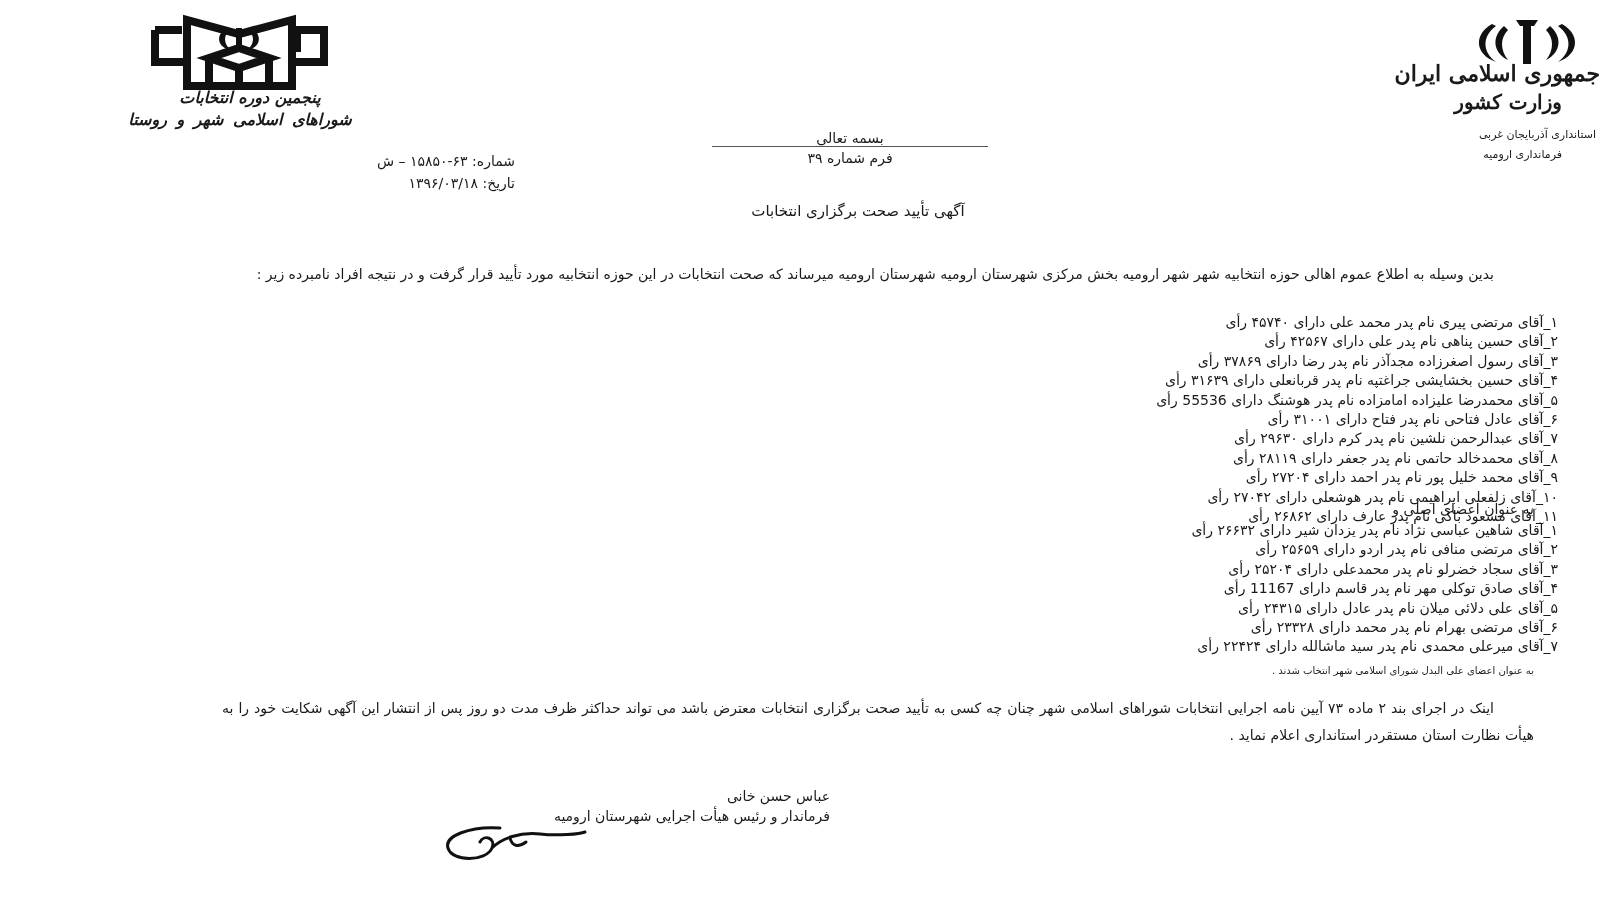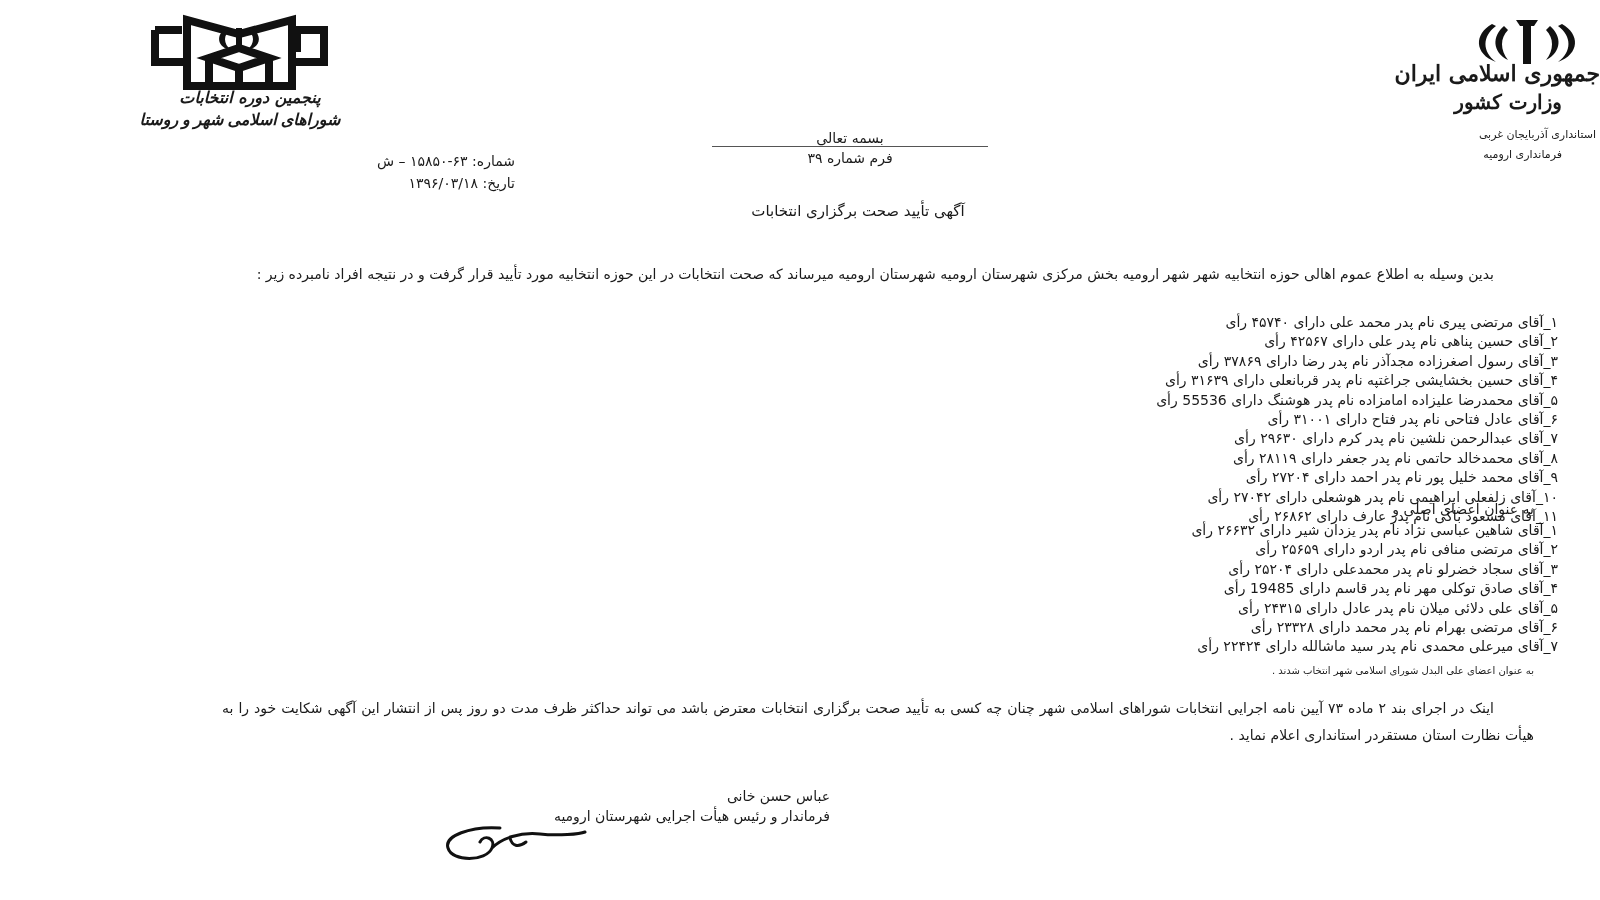--- a/index.html
+++ b/index.html
@@ -16,21 +16,21 @@
   #right-header .title2 { position:absolute; right:38px; top:82px; font-family:"DejaVu Serif", serif; font-weight:bold;
                           font-size:20px; white-space:nowrap; }
   #right-header .sub1 { position:absolute; right:4px; top:120px; font-size:11px; white-space:nowrap; }
   #right-header .sub2 { position:absolute; right:38px; top:140px; font-size:11px; white-space:nowrap; }
 
   
   #left-logo { left:95px; top:8px; width:300px; height:125px; }
   #left-logo svg { position:absolute; left:52px; top:4px; }
   #left-logo .l1 { position:absolute; left:40px; top:80px; width:230px; text-align:center; font-family:"DejaVu Serif", serif;
                    font-style:italic; font-weight:bold; font-size:16px; white-space:nowrap; }
-  #left-logo .l2 { position:absolute; left:0; top:102px; width:290px; text-align:center; font-family:Liberation Serif, serif;
+  #left-logo .l2 { position:absolute; left:0; top:102px; width:290px; text-align:center; font-family:Liberation Mono, monospace;
                    font-style:italic; font-weight:bold; font-size:16px; white-space:nowrap; }
 
   
   #bismillah { left:700px; top:130px; width:300px; text-align:center; font-size:14px; }
   #center-rule { left:712px; top:146px; width:276px; height:1px; background:#555; }
   #form-no { left:700px; top:150px; width:300px; text-align:center; font-size:14px; }
 
   
   #meta { left:230px; top:150px; width:285px; text-align:right; font-size:14px; line-height:22px; }
 
@@ -122,21 +122,21 @@
   <div>۹_آقای محمد خلیل پور نام پدر احمد دارای ۲۷۲۰۴ رأی</div>
   <div>۱۰_آقای زلفعلی ابراهیمی نام پدر هوشعلی دارای ۲۷۰۴۲ رأی</div>
   <div>۱۱_آقای مسعود باکی نام پدر عارف  دارای ۲۶۸۶۲ رأی</div>
 </div>
 <div id="label-main" class="abs rtl">به عنوان اعضای اصلی و</div>
 
 <div id="list-alt" class="abs rtl list">
   <div>۱_آقای شاهین عباسی نژاد نام پدر یزدان شیر دارای ۲۶۶۳۲ رأی</div>
   <div>۲_آقای مرتضی منافی نام پدر اردو دارای ۲۵۶۵۹ رأی</div>
   <div>۳_آقای سجاد خضرلو نام پدر محمدعلی دارای ۲۵۲۰۴ رأی</div>
-  <div>۴_آقای صادق توکلی مهر نام پدر قاسم  دارای 19485 رأی</div>
+  <div>۴_آقای صادق توکلی مهر نام پدر قاسم  دارای 11167 رأی</div>
   <div>۵_آقای علی دلائی میلان نام پدر عادل دارای ۲۴۳۱۵ رأی</div>
   <div>۶_آقای مرتضی بهرام نام پدر محمد دارای ۲۳۳۲۸ رأی</div>
   <div>۷_آقای میرعلی محمدی نام پدر سید ماشالله دارای ۲۲۴۲۴ رأی</div>
 </div>
 <div id="label-alt" class="abs rtl">به عنوان اعضای علی البدل شورای اسلامی شهر انتخاب شدند .</div>
 
 <div id="para2" class="abs rtl">
   <span style="display:inline-block;width:40px;"></span><span>اینک در اجرای بند ۲ ماده ۷۳ آیین نامه اجرایی انتخابات شوراهای اسلامی شهر  چنان چه کسی به تأیید صحت برگزاری انتخابات معترض باشد می تواند حداکثر ظرف مدت دو روز پس از انتشار این آگهی شکایت خود را به هیأت نظارت استان مستقردر استانداری اعلام نماید .</span>
 </div>
 

